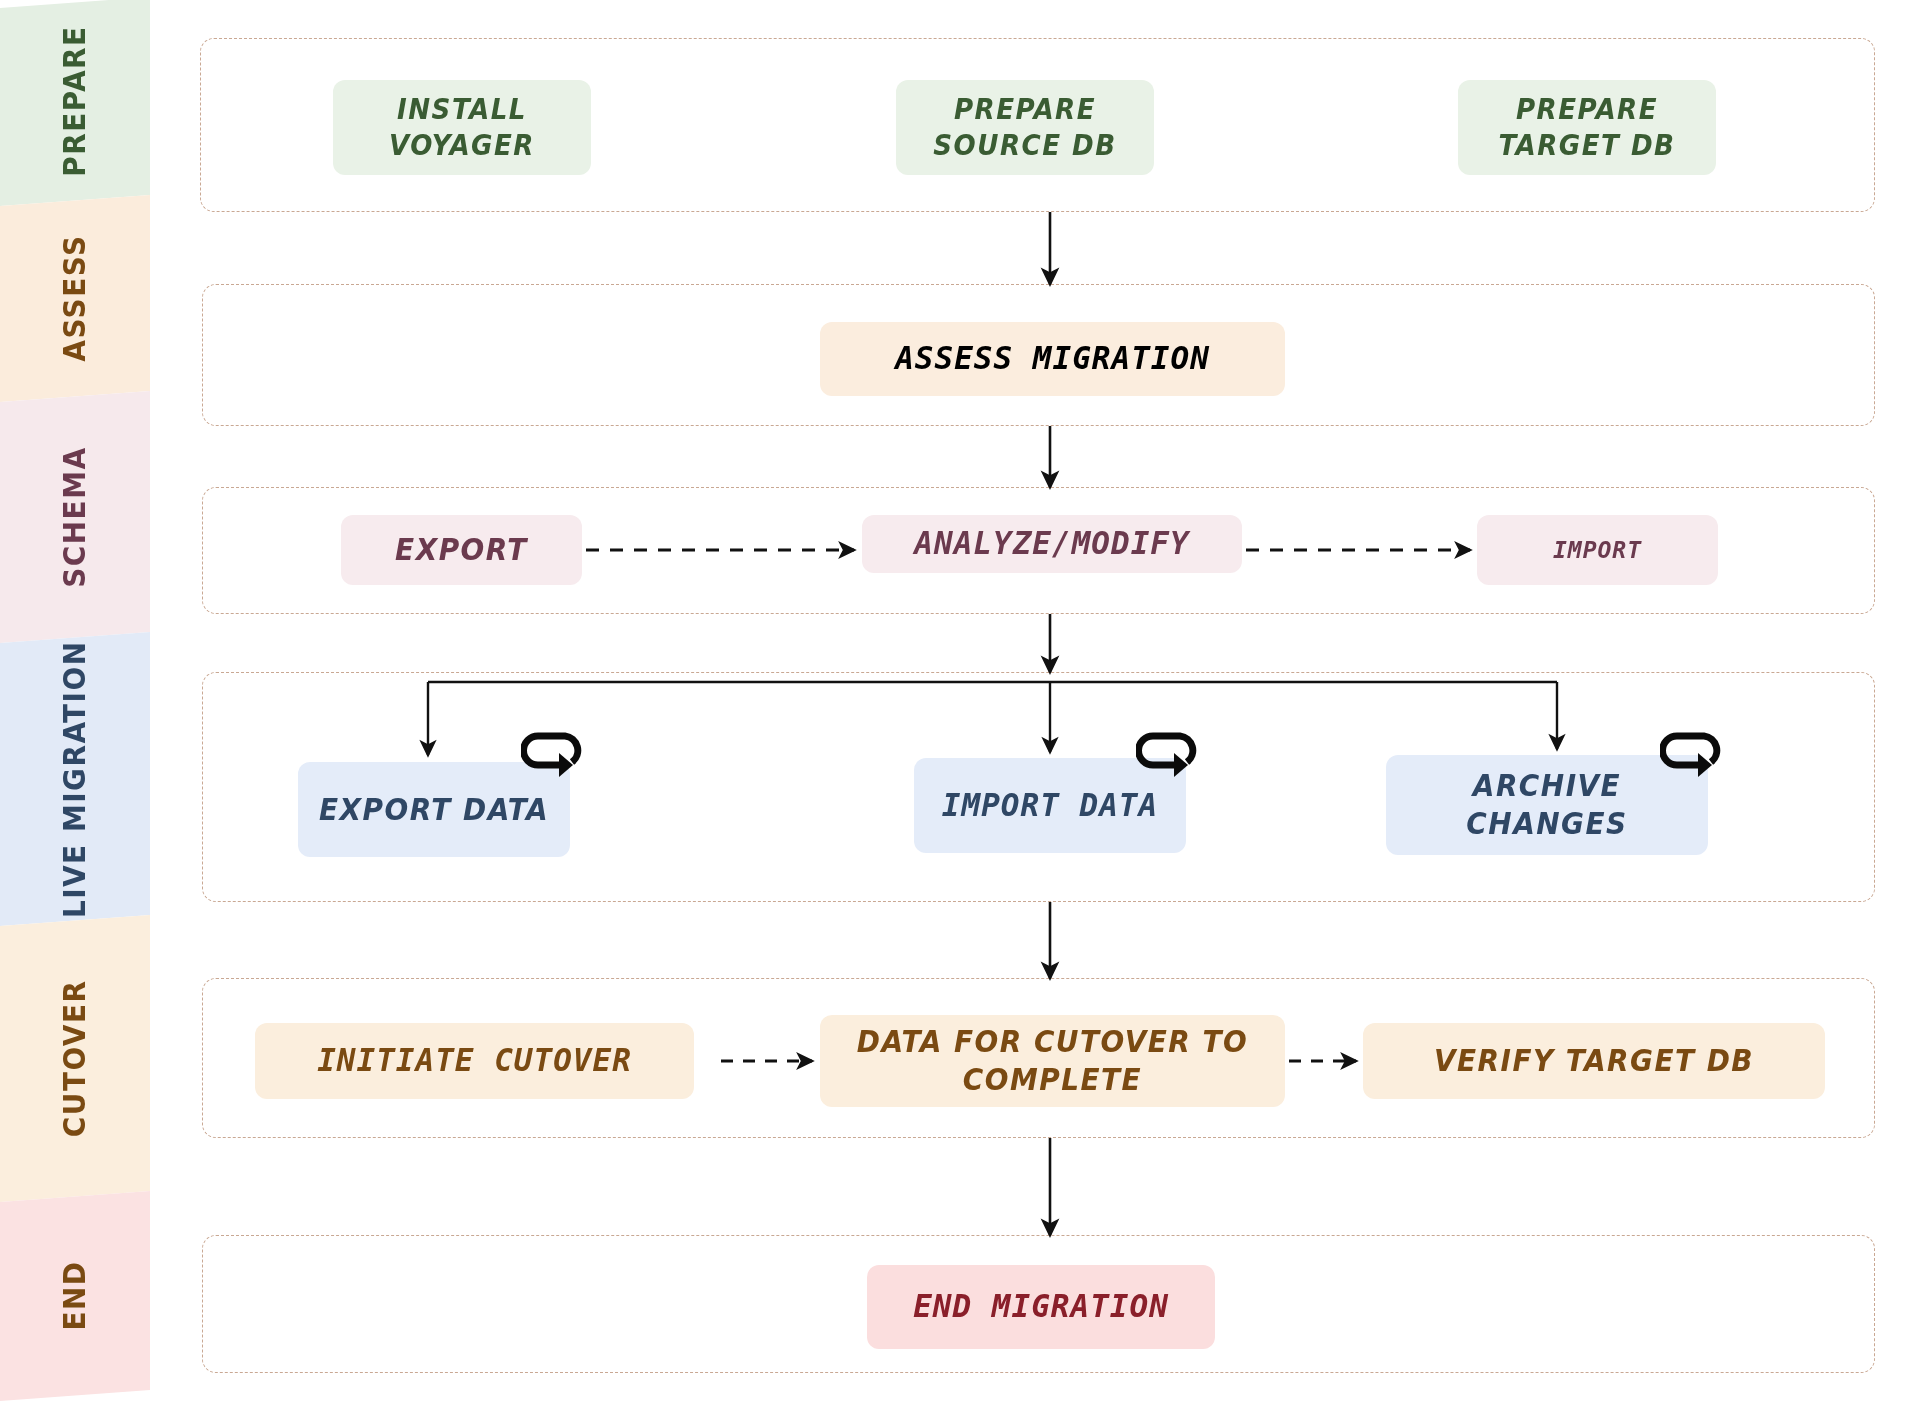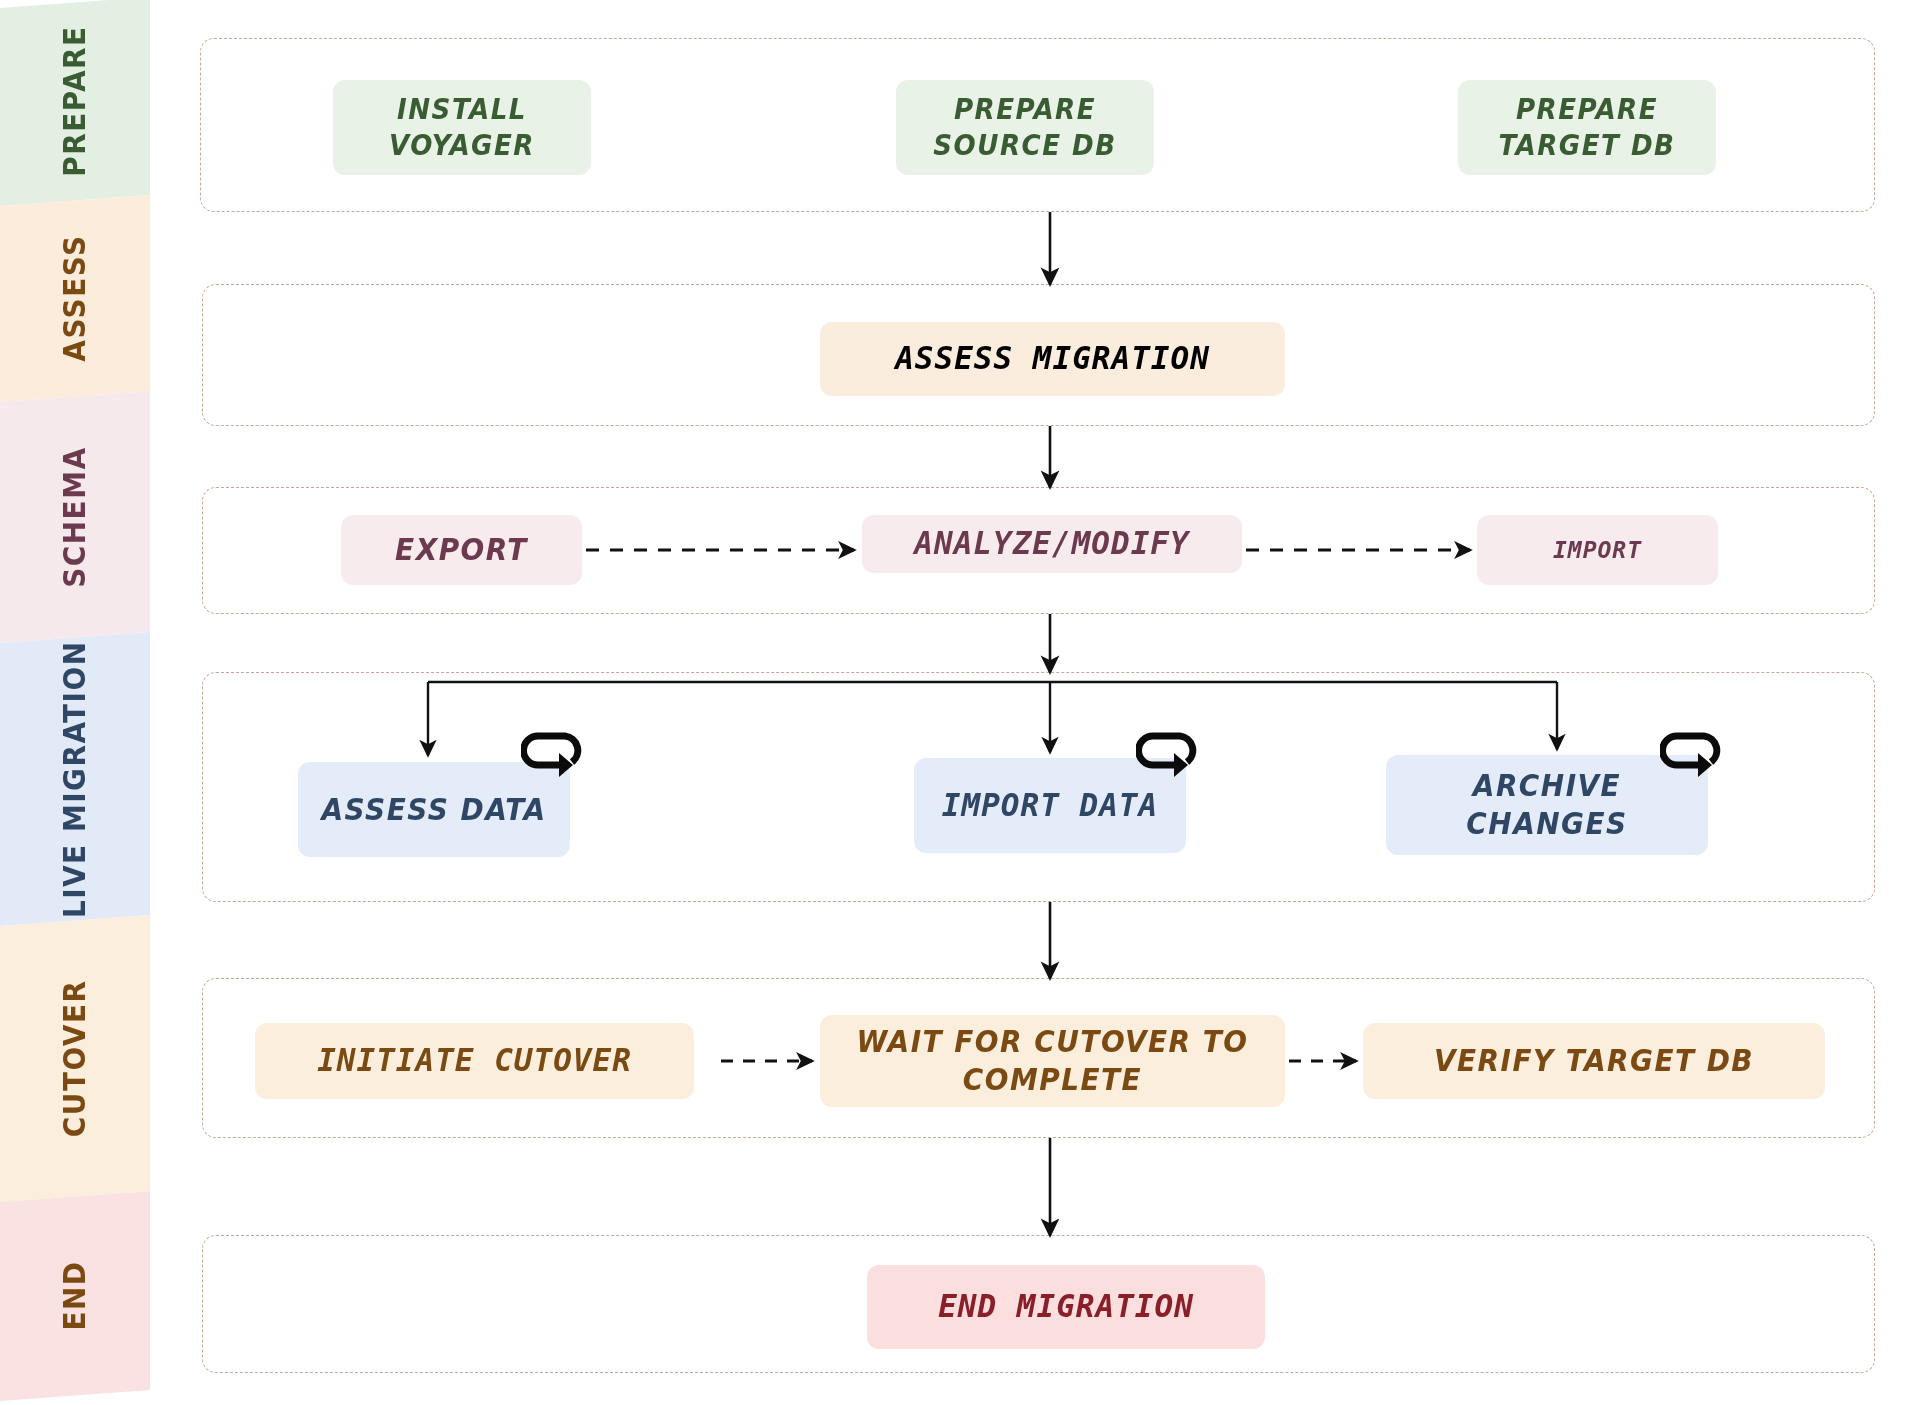--- a/index.html
+++ b/index.html
@@ -168,29 +168,29 @@
       <div class="node" style="left: 333px; top: 80px; width: 258px; height: 95px; background: rgb(233, 242, 231); color: rgb(58, 92, 51); font-size: 29px; font-family: &quot;DejaVu Sans&quot;, &quot;Liberation Sans&quot;, sans-serif; font-stretch: condensed; letter-spacing: 1.5px;">INSTALL
 VOYAGER</div>
       <div class="node" style="left: 896px; top: 80px; width: 258px; height: 95px; background: rgb(233, 242, 231); color: rgb(58, 92, 51); font-size: 29px; font-family: &quot;DejaVu Sans&quot;, &quot;Liberation Sans&quot;, sans-serif; font-stretch: condensed; letter-spacing: 1.5px;">PREPARE
 SOURCE DB</div>
       <div class="node" style="left: 1458px; top: 80px; width: 258px; height: 95px; background: rgb(233, 242, 231); color: rgb(58, 92, 51); font-size: 29px; font-family: &quot;DejaVu Sans&quot;, &quot;Liberation Sans&quot;, sans-serif; font-stretch: condensed; letter-spacing: 1.5px;">PREPARE
 TARGET DB</div>
       <div class="node" style="left: 820px; top: 322px; width: 465px; height: 74px; background: rgb(251, 237, 222); color: #000000; font-size: 31px;">ASSESS MIGRATION</div>
       <div class="node" style="left: 341px; top: 515px; width: 241px; height: 70px; background: rgb(247, 235, 238); color: rgb(107, 58, 78); font-size: 31px; font-family: &quot;DejaVu Sans&quot;, &quot;Liberation Sans&quot;, sans-serif; font-stretch: condensed; letter-spacing: 1.5px;">EXPORT</div>
       <div class="node" style="left: 862px; top: 515px; width: 380px; height: 58px; background: rgb(247, 235, 238); color: rgb(107, 58, 78); font-size: 31px;">ANALYZE/MODIFY</div>
       <div class="node" style="left: 1477px; top: 515px; width: 241px; height: 70px; background: rgb(247, 235, 238); color: rgb(107, 58, 78); font-size: 23px;">IMPORT</div>
-      <div class="node" style="left: 298px; top: 762px; width: 272px; height: 95px; background: rgb(228, 236, 249); color: rgb(47, 71, 101); font-size: 31px; font-family: &quot;DejaVu Sans&quot;, &quot;Liberation Sans&quot;, sans-serif; font-stretch: condensed; letter-spacing: 1.5px;">ASSESS DATA</div>
+      <div class="node" style="left: 298px; top: 762px; width: 272px; height: 95px; background: rgb(228, 236, 249); color: rgb(47, 71, 101); font-size: 31px; font-family: &quot;DejaVu Sans&quot;, &quot;Liberation Sans&quot;, sans-serif; font-stretch: condensed; letter-spacing: 1.5px;">EXPORT DATA</div>
       <div class="node" style="left: 914px; top: 758px; width: 272px; height: 95px; background: rgb(228, 236, 249); color: rgb(47, 71, 101); font-size: 31px; text-align: right;">IMPORT DATA</div>
       <div class="node" style="left: 1386px; top: 755px; width: 322px; height: 100px; background: rgb(228, 236, 249); color: rgb(47, 71, 101); font-size: 31px; font-family: &quot;DejaVu Sans&quot;, &quot;Liberation Sans&quot;, sans-serif; font-stretch: condensed; letter-spacing: 1.5px;">ARCHIVE
 CHANGES</div>
       <div class="node" style="left: 255px; top: 1023px; width: 439px; height: 76px; background: rgb(251, 238, 221); color: rgb(122, 74, 18); font-size: 31px;">INITIATE CUTOVER</div>
-      <div class="node" style="left: 820px; top: 1015px; width: 465px; height: 92px; background: rgb(251, 238, 221); color: rgb(122, 74, 18); font-size: 31px; font-family: &quot;DejaVu Sans&quot;, &quot;Liberation Sans&quot;, sans-serif; font-stretch: condensed; letter-spacing: 1.5px;">WAIT FOR CUTOVER TO
+      <div class="node" style="left: 820px; top: 1015px; width: 465px; height: 92px; background: rgb(251, 238, 221); color: rgb(122, 74, 18); font-size: 31px; font-family: &quot;DejaVu Sans&quot;, &quot;Liberation Sans&quot;, sans-serif; font-stretch: condensed; letter-spacing: 1.5px;">DATA FOR CUTOVER TO
 COMPLETE</div>
       <div class="node" style="left: 1363px; top: 1023px; width: 462px; height: 76px; background: rgb(251, 238, 221); color: rgb(122, 74, 18); font-size: 31px; font-family: &quot;DejaVu Sans&quot;, &quot;Liberation Sans&quot;, sans-serif; font-stretch: condensed; letter-spacing: 1.5px;">VERIFY TARGET DB</div>
-      <div class="node" style="left: 867px; top: 1265px; width: 398px; height: 84px; background: rgb(251, 222, 222); color: rgb(138, 31, 42); font-size: 31px;">END MIGRATION</div>
+      <div class="node" style="left: 867px; top: 1265px; width: 348px; height: 84px; background: rgb(251, 222, 222); color: rgb(138, 31, 42); font-size: 31px;">END MIGRATION</div>
     </div>
 
   <div id="loops">
       <div class="loop-icon" style="left: 521px; top: 725px; width: 68px; height: 58px;"><svg viewBox="0 0 68 58" width="68" height="58">
           <path d="M44,40 L17,40 A14.5,14.5 0 0 1 17,11 L44,11 A14.5,14.5 0 0 1 51,37" fill="none" stroke="#0b0b0b" stroke-width="7" stroke-linecap="butt"></path>
           <path d="M38,28 L52,40 L38,52 Z" fill="#0b0b0b"></path>
         </svg></div>
       <div class="loop-icon" style="left: 1136px; top: 725px; width: 68px; height: 58px;"><svg viewBox="0 0 68 58" width="68" height="58">
           <path d="M44,40 L17,40 A14.5,14.5 0 0 1 17,11 L44,11 A14.5,14.5 0 0 1 51,37" fill="none" stroke="#0b0b0b" stroke-width="7" stroke-linecap="butt"></path>
           <path d="M38,28 L52,40 L38,52 Z" fill="#0b0b0b"></path>

